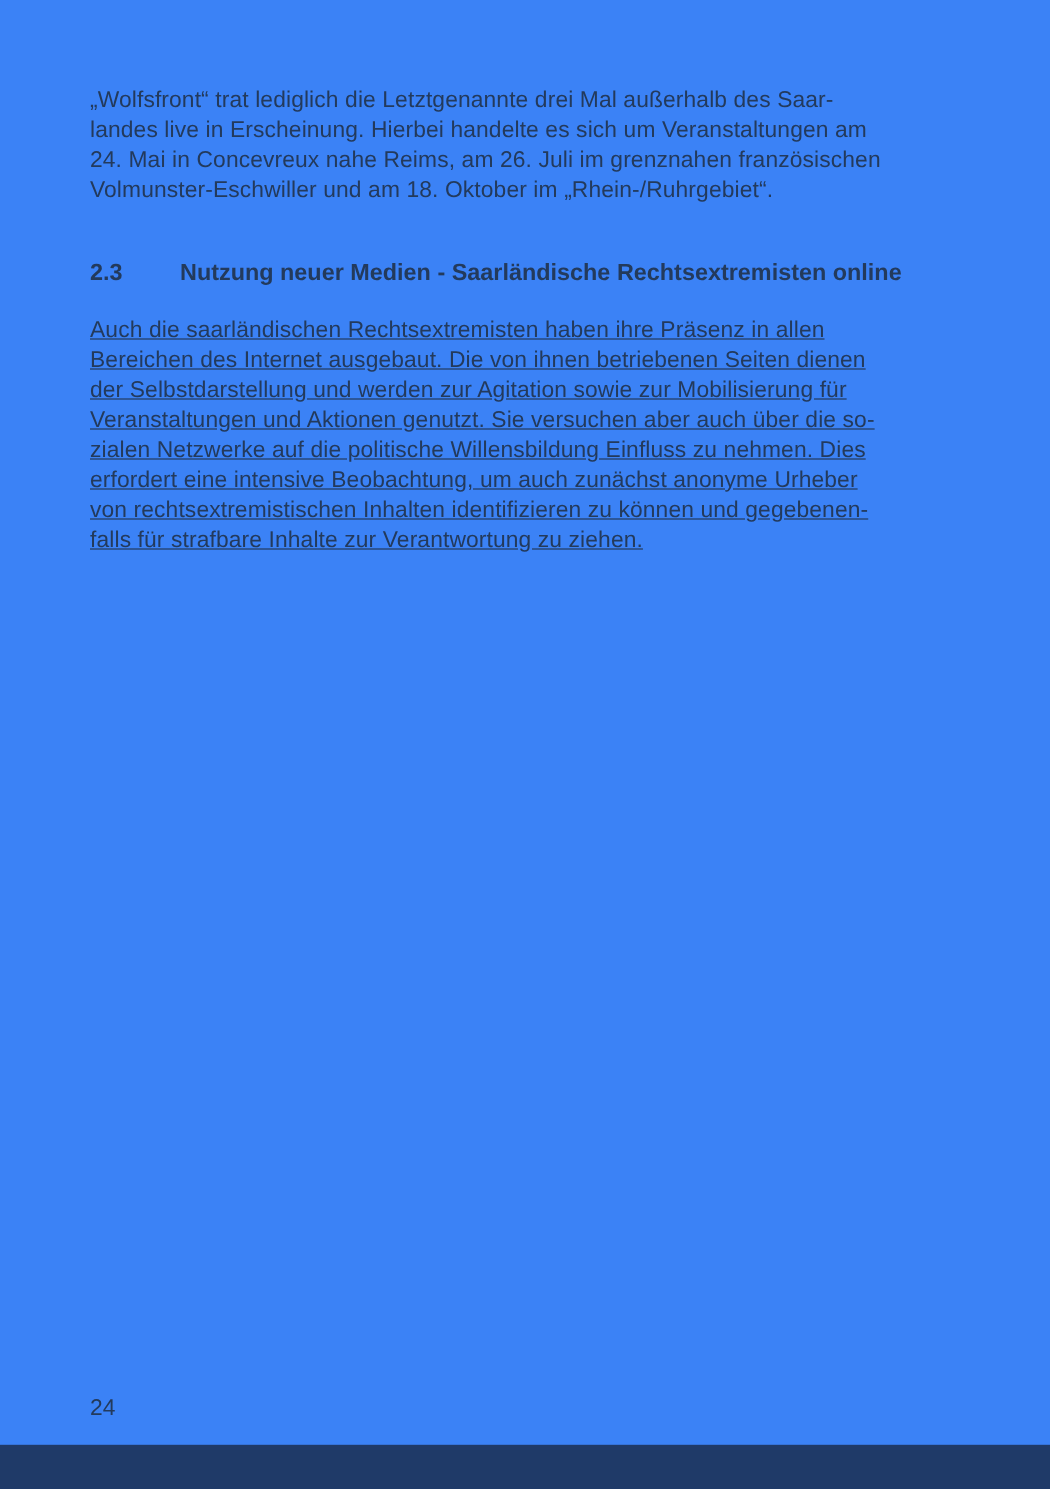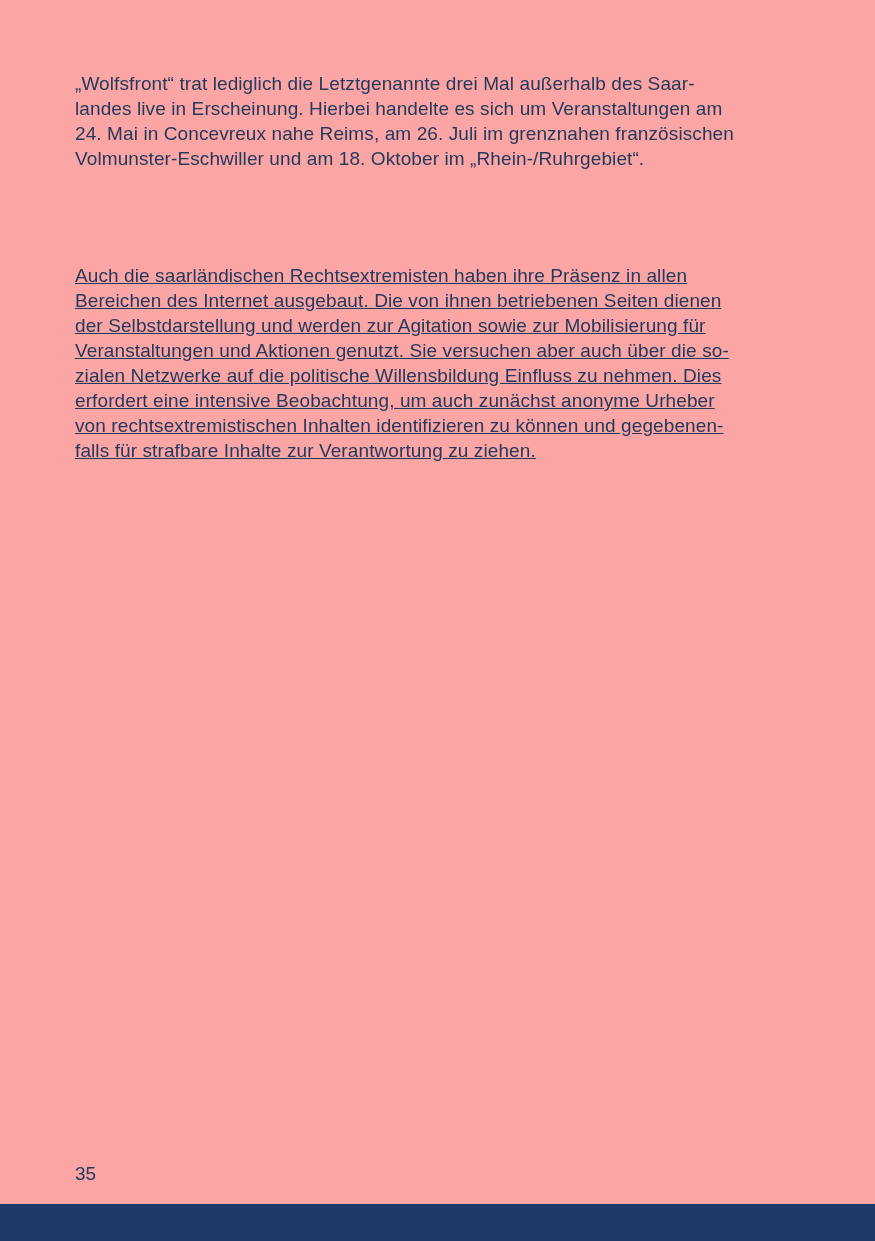--- a/index.html
+++ b/index.html
@@ -4,21 +4,21 @@
 <style>
   html, body {
     margin: 0;
     padding: 0;
     background: #ffffff;
   }
   .page {
     position: relative;
     width: 875px;
     height: 1241px;
-    background: #fca5a5;
+    background: #3b82f6;
     font-family: "Liberation Sans", "DejaVu Sans", sans-serif;
     color: #233a5c;
     overflow: hidden;
   }
   .body-text {
     position: absolute;
     left: 75px;
     width: 725px;
     margin: 0;
     font-size: 19px;
@@ -67,27 +67,31 @@
 </head>
 <body>
 
 <div class="page">
 
   <p class="body-text para-1">„Wolfsfront“ trat lediglich die Letztgenannte drei Mal außerhalb des Saar-
 landes live in Erscheinung. Hierbei handelte es sich um Veranstaltungen am
 24. Mai in Concevreux nahe Reims, am 26. Juli im grenznahen französischen
 Volmunster-Eschwiller und am 18. Oktober im „Rhein-/Ruhrgebiet“.</p>
 
+  <h2 class="heading">
+    <span class="heading-num">2.3</span>
+    <span class="heading-title">Nutzung neuer Medien - Saarländische Rechtsextremisten online</span>
+  </h2>
 
   <p class="body-text para-2">Auch die saarländischen Rechtsextremisten haben ihre Präsenz in allen
 Bereichen des Internet ausgebaut. Die von ihnen betriebenen Seiten dienen
 der Selbstdarstellung und werden zur Agitation sowie zur Mobilisierung für
 Veranstaltungen und Aktionen genutzt. Sie versuchen aber auch über die so-
 zialen Netzwerke auf die politische Willensbildung Einfluss zu nehmen. Dies
 erfordert eine intensive Beobachtung, um auch zunächst anonyme Urheber
 von rechtsextremistischen Inhalten identifizieren zu können und gegebenen-
 falls für strafbare Inhalte zur Verantwortung zu ziehen.</p>
 
-  <div class="page-number">35</div>
+  <div class="page-number">24</div>
 
   <div class="footer-bar"></div>
 
 </div>
 
 </body></html>

